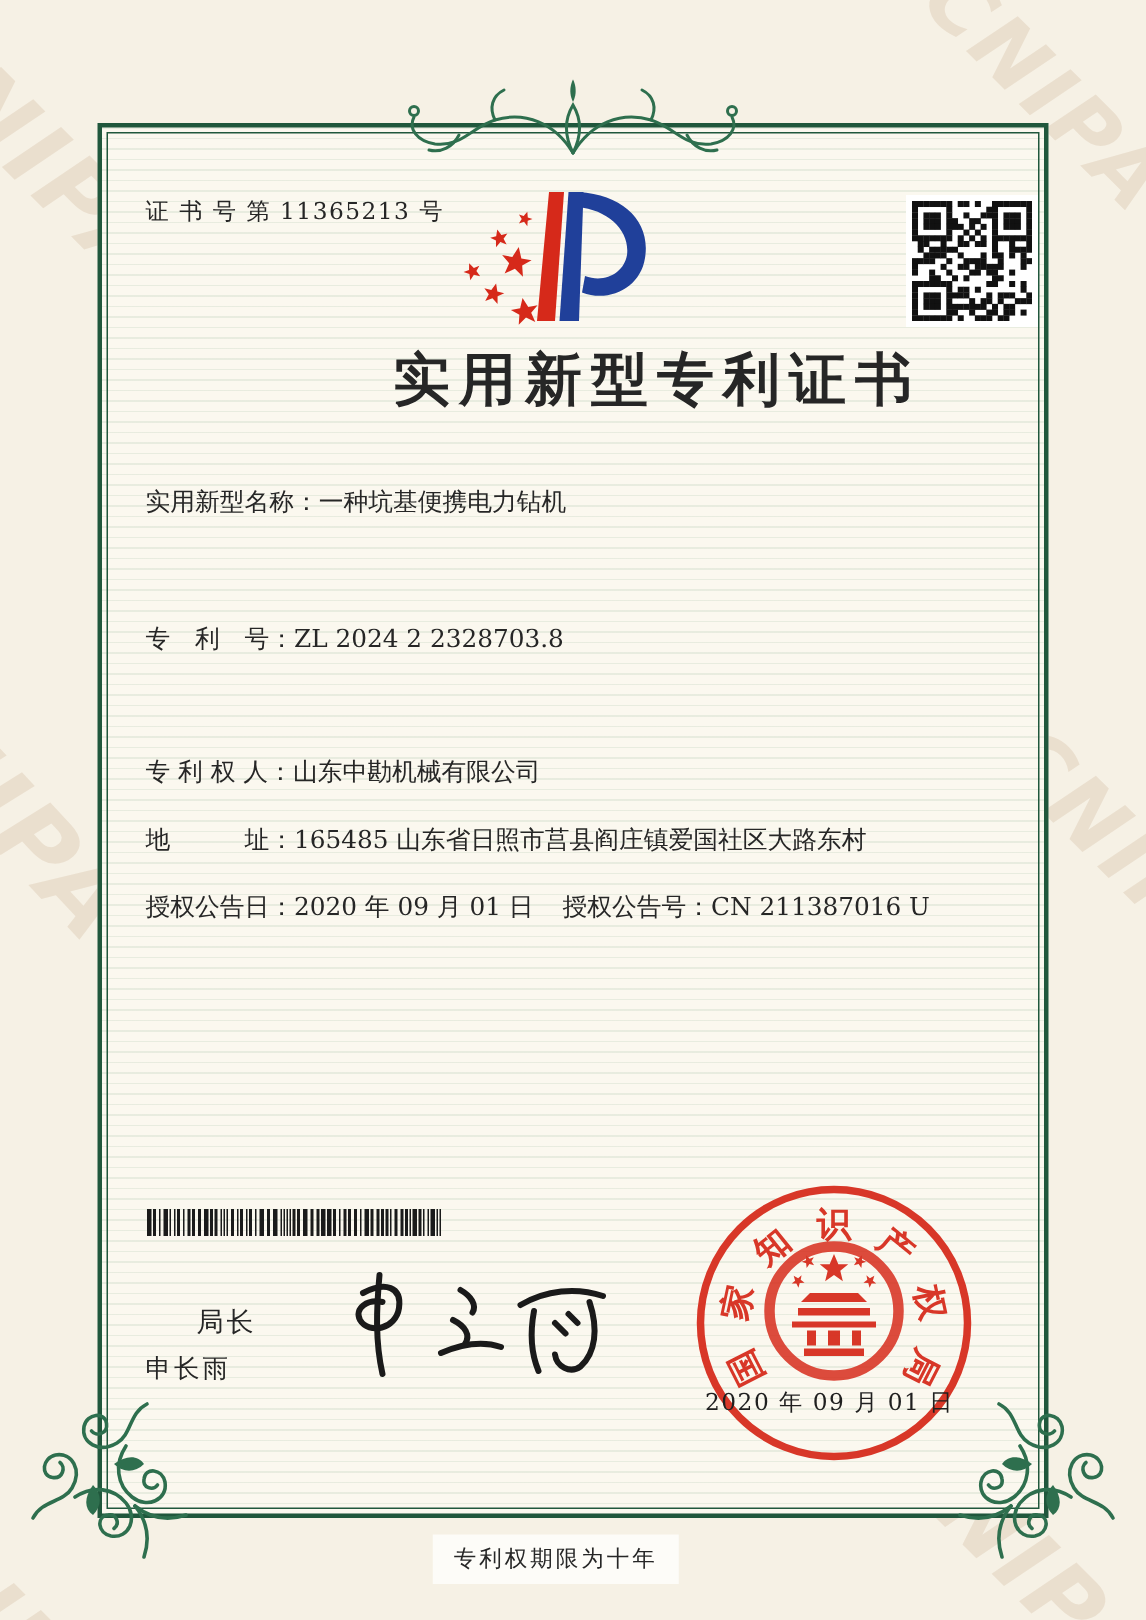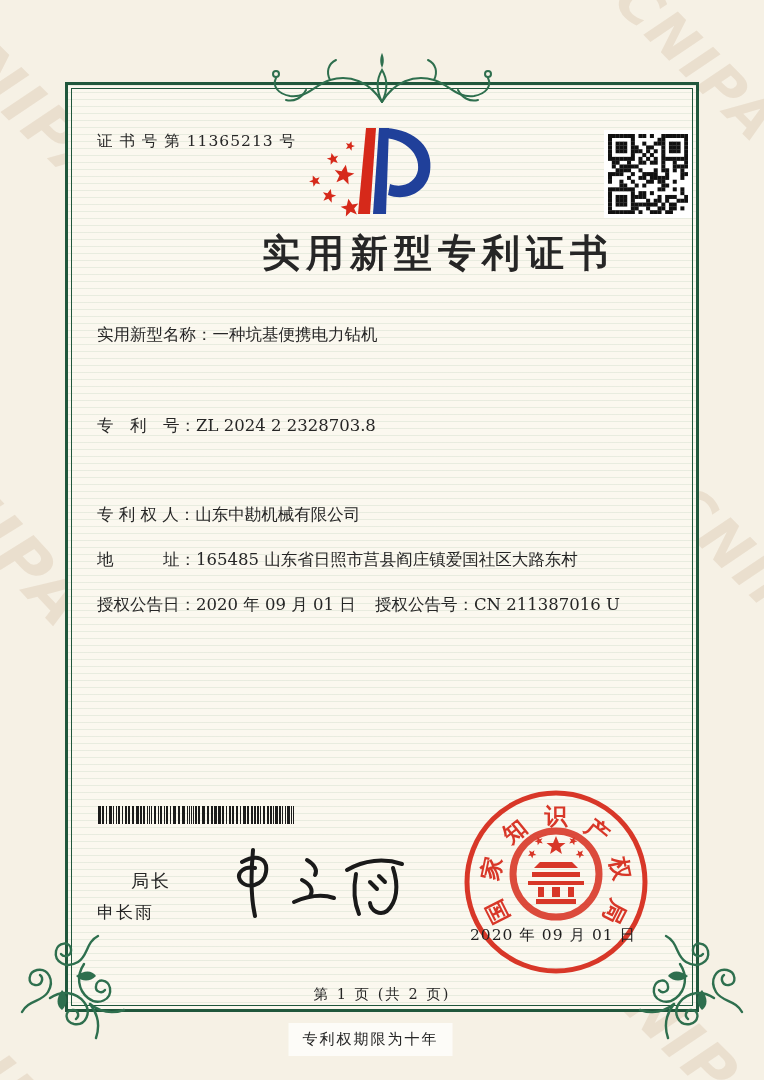--- a/index.html
+++ b/index.html
@@ -521,18 +521,17 @@
         <text x="96" y="38" text-anchor="middle" transform="rotate(-78 96 96)">家</text>
         <text x="96" y="38" text-anchor="middle" transform="rotate(-39 96 96)">知</text>
         <text x="96" y="38" text-anchor="middle" transform="rotate(0 96 96)">识</text>
         <text x="96" y="38" text-anchor="middle" transform="rotate(39 96 96)">产</text>
         <text x="96" y="38" text-anchor="middle" transform="rotate(78 96 96)">权</text>
         <text x="96" y="38" text-anchor="middle" transform="rotate(117 96 96)">局</text>
       </g>
   </svg>
   <div class="seal-date">2020 年 09 月 01 日</div>
 
-  <div class="page-no">第 1 页 (共 2 页)</div>
   <div class="note-box">
     <span>专利权期限为十年</span>
   </div>
 
 </div>
 
 </body></html>

